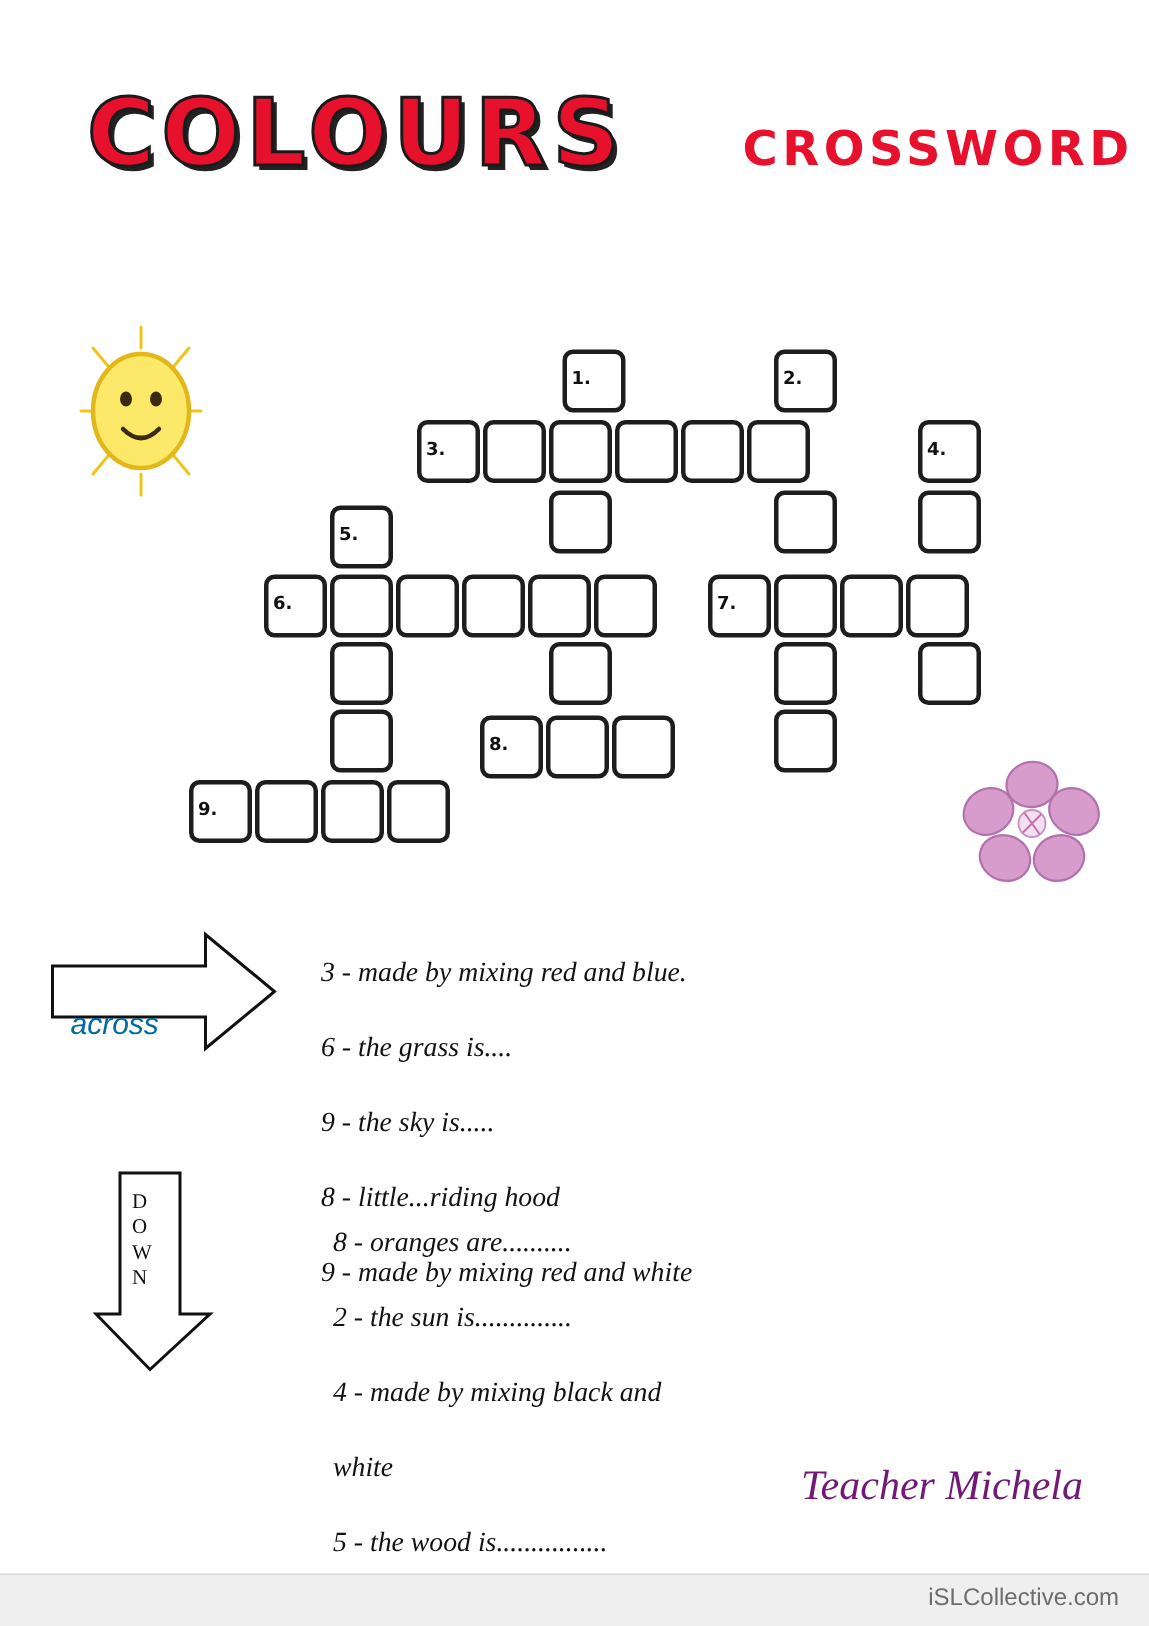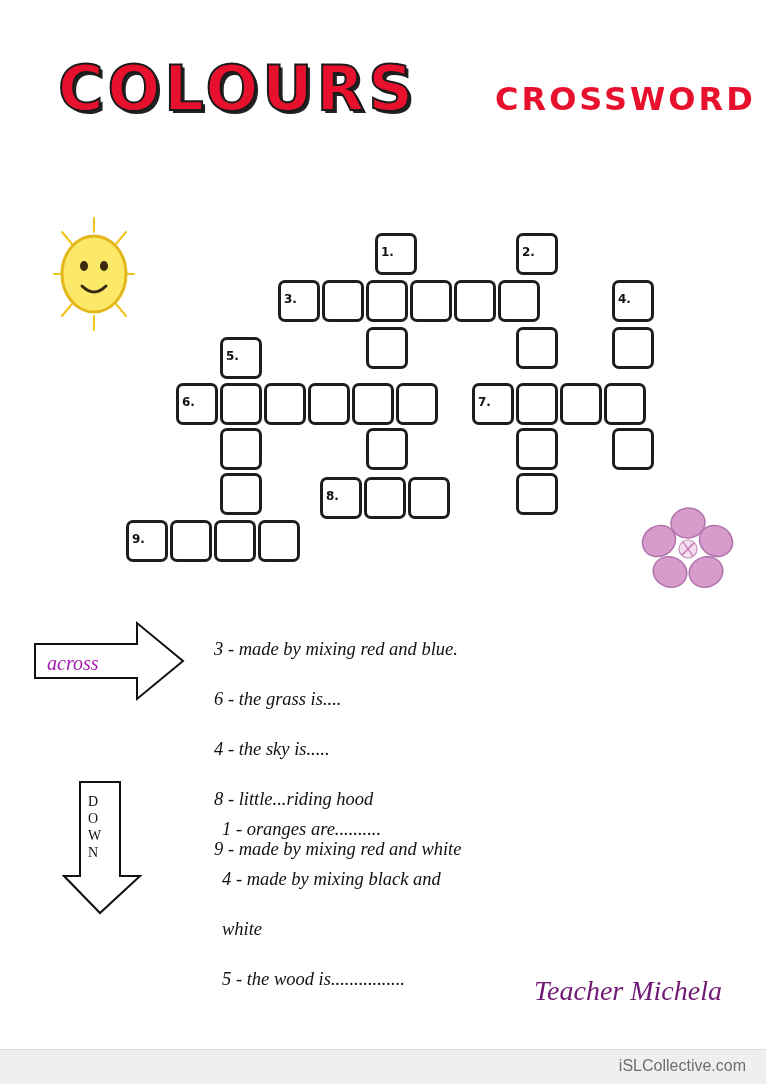--- a/index.html
+++ b/index.html
@@ -102,25 +102,25 @@
   .across-arrow {
     position: absolute;
     left: 33px;
     top: 620px;
     width: 152px;
     height: 82px;
   }
   .across-label {
     position: absolute;
     left: 47px;
-    top: 652px;
-    font-family: Liberation Serif, serif;
+    top: 672px;
+    font-family: Liberation Sans, sans-serif;
     font-style: italic;
     font-size: 20px;
-    color: #a21caf;
+    color: #0369a1;
   }
   .down-arrow {
     position: absolute;
     left: 62px;
     top: 780px;
     width: 90px;
     height: 135px;
   }
   .down-label {
     position: absolute;
@@ -288,37 +288,38 @@
 <div class="across-arrow">
   <svg viewBox="0 0 152 82" xmlns="http://www.w3.org/2000/svg">
     <polygon points="2,24 104,24 104,3 150,41 104,79 104,58 2,58" fill="#ffffff" stroke="#111111" stroke-width="2"></polygon>
   </svg>
 </div>
 <div class="across-label">across</div>
 
 <div class="clue-list across">
   <div>3 - made by mixing red and blue.</div>
   <div>6 - the grass is....</div>
-  <div>4 - the sky is.....</div>
+  <div>9 - the sky is.....</div>
   <div>8 - little...riding hood</div>
   <div>9 - made by mixing red and white</div>
 </div>
 
 <div class="down-arrow">
   <svg viewBox="0 0 90 135" xmlns="http://www.w3.org/2000/svg">
     <polygon points="18,2 58,2 58,96 78,96 38,133 2,96 18,96" fill="#ffffff" stroke="#111111" stroke-width="2"></polygon>
   </svg>
 </div>
 <div class="down-label" style="white-space: pre-line;">D
 O
 W
 N</div>
 
 <div class="clue-list down">
-  <div>1 - oranges are..........</div>
+  <div>8 - oranges are..........</div>
+  <div>2 - the sun is..............</div>
   <div>4 - made by mixing black and</div>
   <div>white</div>
   <div>5 - the wood is................</div>
 </div>
 
 <div class="signature">Teacher Michela</div>
 
 <div class="footer-bar">
   <div class="footer-text">iSLCollective.com</div>
 </div>

